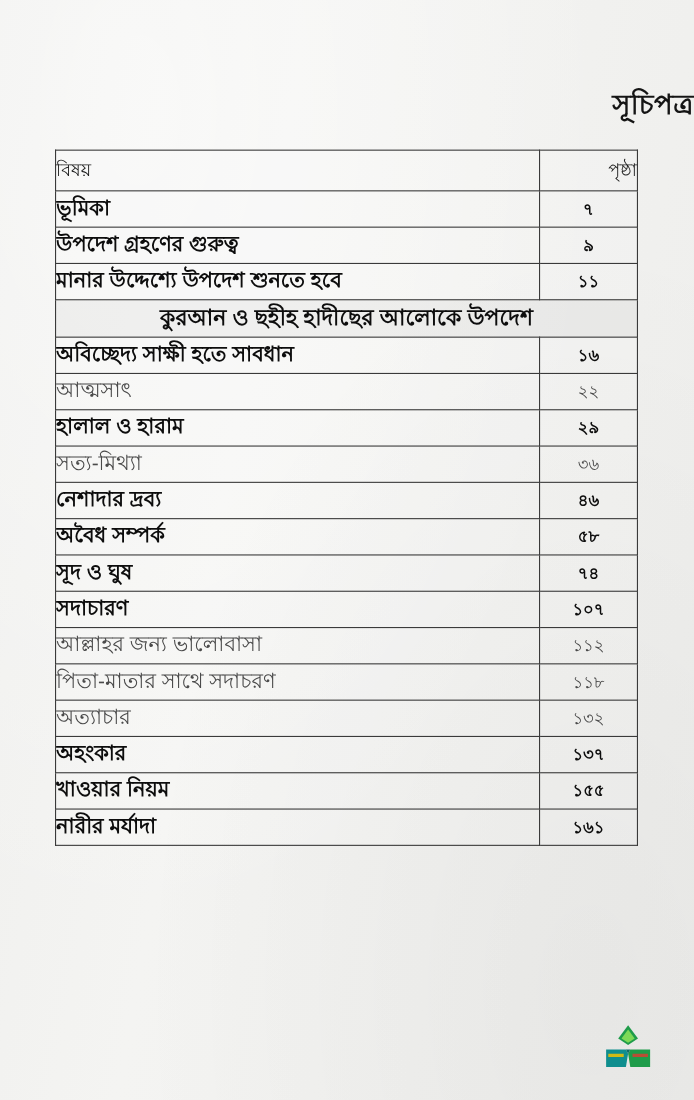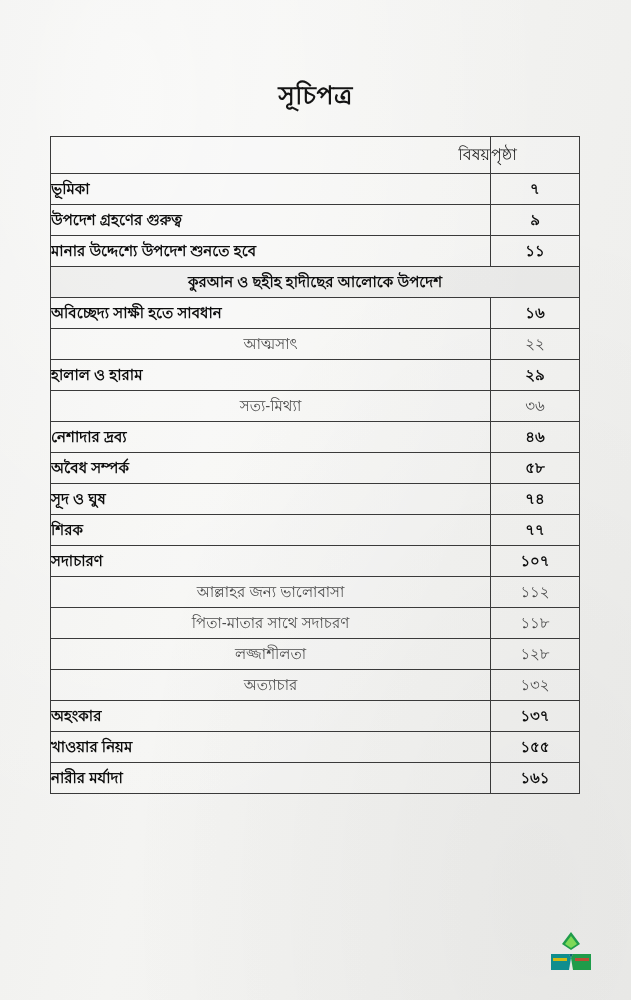--- a/index.html
+++ b/index.html
@@ -30,21 +30,21 @@
     background:
       radial-gradient(ellipse at 20% 10%, rgba(255,255,255,0.55), rgba(255,255,255,0) 60%),
       radial-gradient(ellipse at 85% 90%, rgba(0,0,0,0.035), rgba(0,0,0,0) 55%);
     pointer-events: none;
   }
   .title {
     position: absolute;
     top: 76px;
     left: 0;
     width: 631px;
-    text-align: center;
+    text-align: right;
     font-size: 25px;
     font-weight: bold;
     letter-spacing: 0.5px;
     color: #141414;
   }
   .toc-wrap {
     position: absolute;
     left: 50px;
     top: 136px;
     width: 530px;
@@ -61,58 +61,57 @@
   table.toc th, table.toc td {
     padding: 0;
   }
   .head-row th {
     height: 36px;
     font-size: 16px;
     font-weight: normal;
     color: #1a1a1a;
   }
   .head-subject {
+    text-align: left;
+  }
+  .head-page {
     text-align: right;
-  }
-  .head-page {
-    text-align: left;
     width: 88px;
   }
   .row td {
     height: 30px;
     vertical-align: middle;
   }
   .c-subject {
     padding-left: 12px;
-    font-size: 15px;
+    font-size: 19px;
     color: #1b1b1b;
     white-space: nowrap;
     overflow: hidden;
     text-overflow: ellipsis;
   }
   .c-page {
     width: 88px;
     text-align: center;
     font-size: 15px;
     color: #1b1b1b;
   }
   .row.bold .c-subject,
   .row.bold .c-page {
     font-weight: bold;
     color: #0d0d0d;
   }
   .row.faint .c-subject,
   .row.faint .c-page {
     color: #4a4a4a;
-    text-align: center;
   }
   .row.section td {
     text-align: center;
     font-weight: bold;
-    font-size: 15px;
+    font-size: 20px;
     color: #0d0d0d;
     background: rgba(0,0,0,0.035);
   }
   .logo {
     position: absolute;
     right: 36px;
     bottom: 24px;
     width: 48px;
     height: 48px;
   }
@@ -171,38 +170,30 @@
           </tr>
           <tr class="row bold">
             <td class="c-subject">অবৈধ সম্পর্ক</td>
             <td class="c-page">৫৮</td>
           </tr>
           <tr class="row bold">
             <td class="c-subject">সূদ ও ঘুষ</td>
             <td class="c-page">৭৪</td>
           </tr>
           <tr class="row bold">
-            <td class="c-subject">শিরক</td>
-            <td class="c-page">৭৭</td>
-          </tr>
-          <tr class="row bold">
             <td class="c-subject">সদাচারণ</td>
             <td class="c-page">১০৭</td>
           </tr>
           <tr class="row faint">
             <td class="c-subject">আল্লাহর জন্য ভালোবাসা</td>
             <td class="c-page">১১২</td>
           </tr>
           <tr class="row faint">
             <td class="c-subject">পিতা-মাতার সাথে সদাচরণ</td>
             <td class="c-page">১১৮</td>
-          </tr>
-          <tr class="row faint">
-            <td class="c-subject">লজ্জাশীলতা</td>
-            <td class="c-page">১২৮</td>
           </tr>
           <tr class="row faint">
             <td class="c-subject">অত্যাচার</td>
             <td class="c-page">১৩২</td>
           </tr>
           <tr class="row bold">
             <td class="c-subject">অহংকার</td>
             <td class="c-page">১৩৭</td>
           </tr>
           <tr class="row bold">

